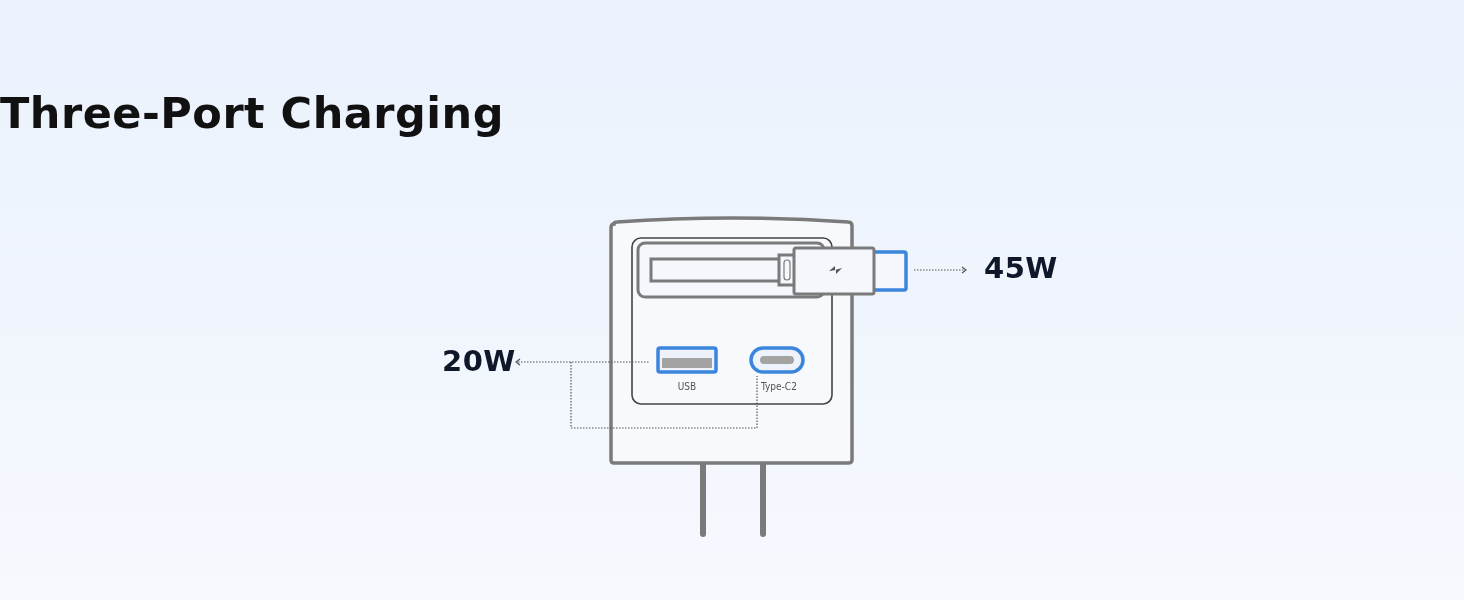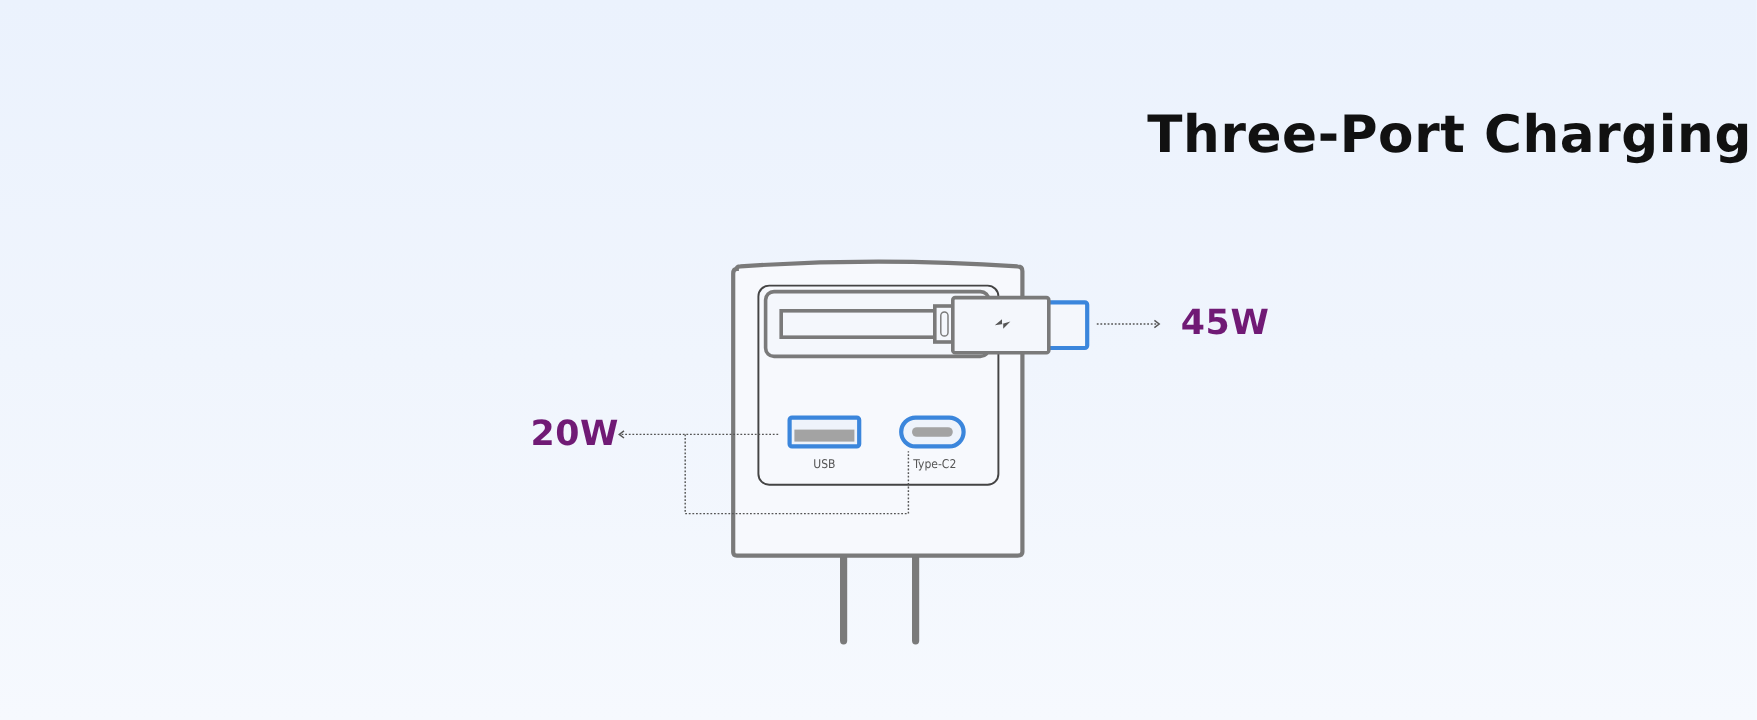--- a/index.html
+++ b/index.html
@@ -4,26 +4,26 @@
 <style>
   html, body { margin: 0; padding: 0; }
   body {
     width: 1464px; height: 600px; overflow: hidden;
     background: linear-gradient(180deg, #ebf2fd 0%, #f0f5fd 50%, #f6f9fe 100%);
     font-family: "Liberation Sans", sans-serif;
     position: relative;
   }
   .title {
     position: absolute; left: 0; width: 1460px; top: 88px;
-    text-align: right; font-size: 43px; font-weight: 700;
+    text-align: left; font-size: 43px; font-weight: 700;
     color: #111; letter-spacing: 0.5px;
     font-family: "DejaVu Sans", sans-serif;
   }
   .watt {
-    position: absolute; font-size: 29px; font-weight: 700; color: #701a75;
+    position: absolute; font-size: 29px; font-weight: 700; color: #0f172a;
     font-family: "DejaVu Sans", sans-serif; letter-spacing: 0.5px;
   }
   .watt-45 { left: 984px; top: 251px; }
   .watt-20 { left: 442px; top: 344px; }
   svg.diagram { position: absolute; left: 0; top: 0; }
   .port-label { font-family: "DejaVu Sans Condensed", "DejaVu Sans", sans-serif; font-size: 10px; fill: #555; }
 </style>
 </head>
 <body>
 

